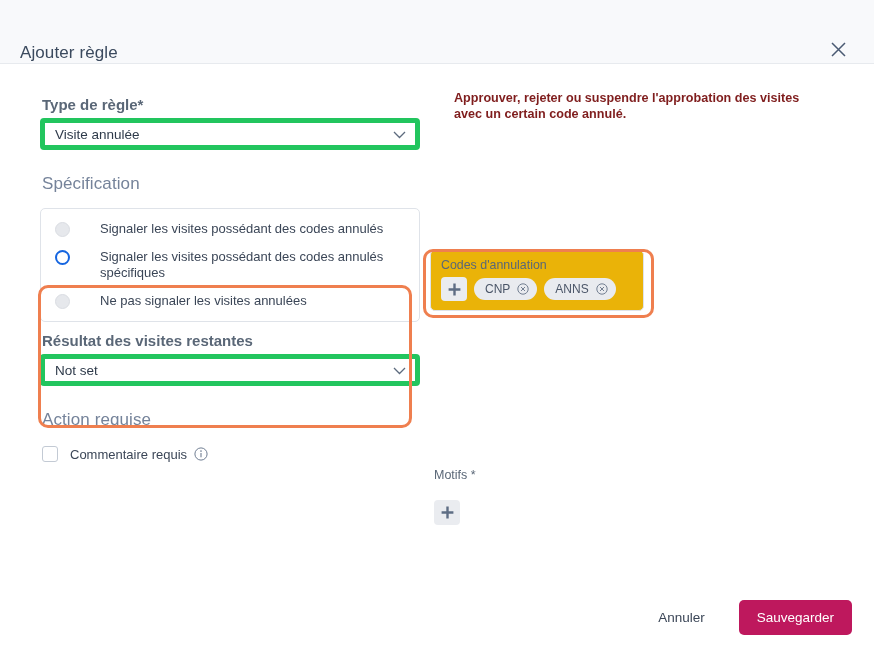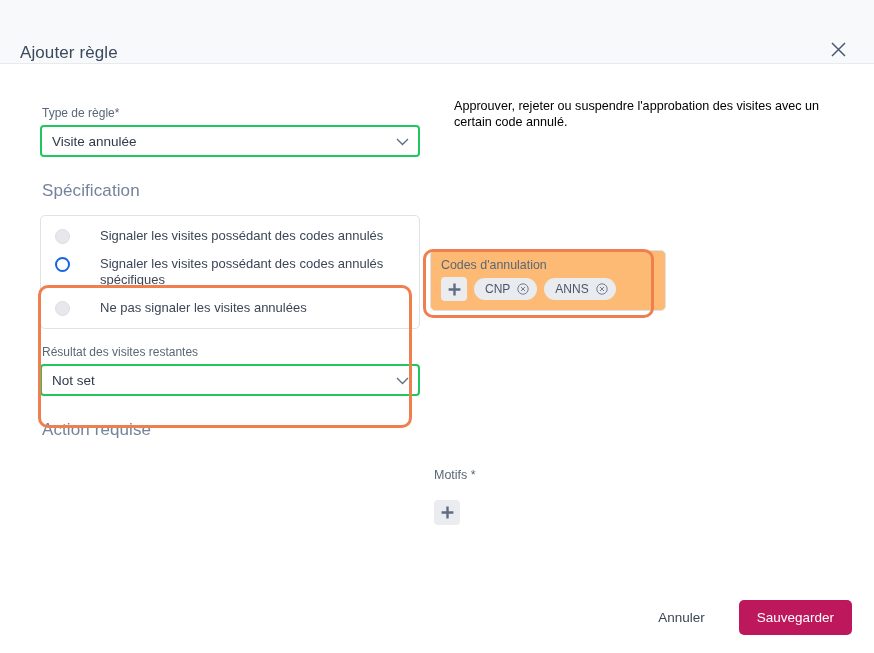--- a/index.html
+++ b/index.html
@@ -49,32 +49,33 @@
   .section-title {
     font-size: 17px;
     color: #75839a;
     font-weight: 400;
     margin: 0 0 14px 2px;
     letter-spacing: .1px;
   }
   .section-title.sp { margin-top: 24px; }
 
   .field-label {
-    font-size: 12px;
+    font-size: 15px;
     color: #5a6777;
-    margin: 16px 0 5px 2px;
+    margin: 6px 0 5px 2px;
+    font-weight: bold;
   }
   .req-star { color: #5a6777; }
 
   
   .select-box {
     position: relative;
     width: 380px;
     height: 32px;
-    border: 2px solid #22c55e;
+    border: 5px solid #22c55e;
     border-radius: 4px;
     background: #fff;
     display: flex;
     align-items: center;
     padding: 0 28px 0 10px;
     cursor: pointer;
   }
   .select-box .val {
     font-size: 13.5px;
     color: #2e3a4a;
@@ -84,26 +85,26 @@
   .chev {
     position: absolute;
     right: 9px; top: 50%;
     transform: translateY(-50%);
   }
 
   
   .ident-row { display: flex; align-items: flex-start; }
   .help-text {
     margin-left: 34px;
-    margin-top: 8px;
+    margin-top: 0;
     width: 372px;
     font-size: 12.6px;
     line-height: 16px;
-    color: #000000;
-    font-weight: normal;
+    color: #7f1d1d;
+    font-weight: bold;
   }
 
   
   .radio-panel {
     width: 380px;
     border: 1px solid #dfe3e9;
     border-radius: 5px;
     background: #fff;
     padding: 6px 0 6px 0;
   }
@@ -132,24 +133,24 @@
     line-height: 16px;
   }
 
   
   .remaining { width: 380px; margin-top: 10px; }
 
   
   .codes-panel {
     position: absolute;
     left: 430px; top: 250px;
-    width: 236px;
+    width: 214px;
     border: 1px solid #dfe3e9;
     border-radius: 5px;
-    background: #fdba74;
+    background: #eab308;
     padding: 7px 10px 9px 10px;
   }
   .codes-title {
     font-size: 12.4px;
     color: #5a6777;
     margin-bottom: 5px;
   }
   .chip-row { display: flex; align-items: center; gap: 7px; }
   .add-btn {
     width: 26px; height: 24px;
@@ -305,20 +306,31 @@
           <svg width="13" height="8" viewBox="0 0 13 8">
               <path d="M1 1 L6.5 6.5 L12 1" stroke="#5d6b7e" stroke-width="1.3" fill="none"></path>
             </svg>
         </span>
       </div>
     </div>
 
     <div class="section-title" style="margin-top:24px">Action requise</div>
 
 
+    <div class="check-row">
+      <span class="checkbox"></span>
+      <span class="check-label">Commentaire requis</span>
+      <span class="info-icon">
+        <svg width="14" height="14" viewBox="0 0 14 14">
+          <circle cx="7" cy="7" r="6.1" stroke="#6f7d92" stroke-width="1" fill="none"></circle>
+          <circle cx="7" cy="4" r="0.85" fill="#6f7d92"></circle>
+          <path d="M7 6 L7 10.3" stroke="#6f7d92" stroke-width="1.1"></path>
+        </svg>
+      </span>
+    </div>
 
   </div>
 
   <div class="codes-panel">
     <div class="codes-title">Codes d'annulation</div>
     <div class="chip-row">
       <div class="add-btn">
         <svg width="15" height="15" viewBox="0 0 15 15">
           <path d="M7.5 1.6 L7.5 13.4 M1.6 7.5 L13.4 7.5" stroke="#5e6d84" stroke-width="2.4" stroke-linecap="butt"></path>
         </svg>

